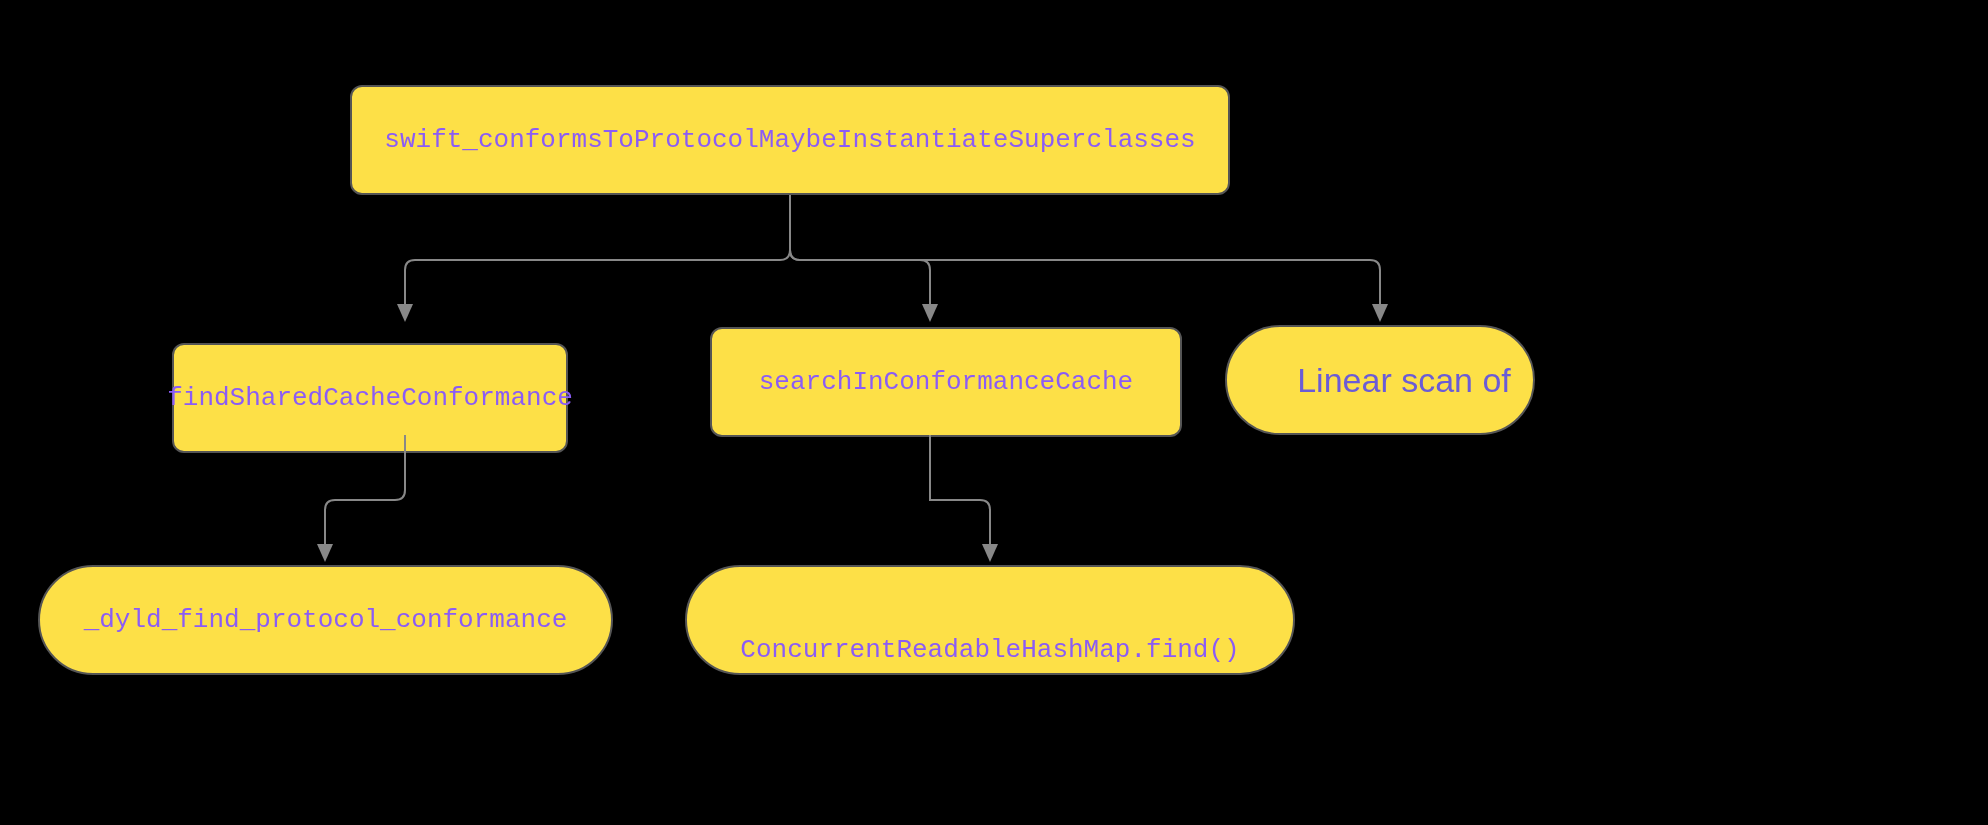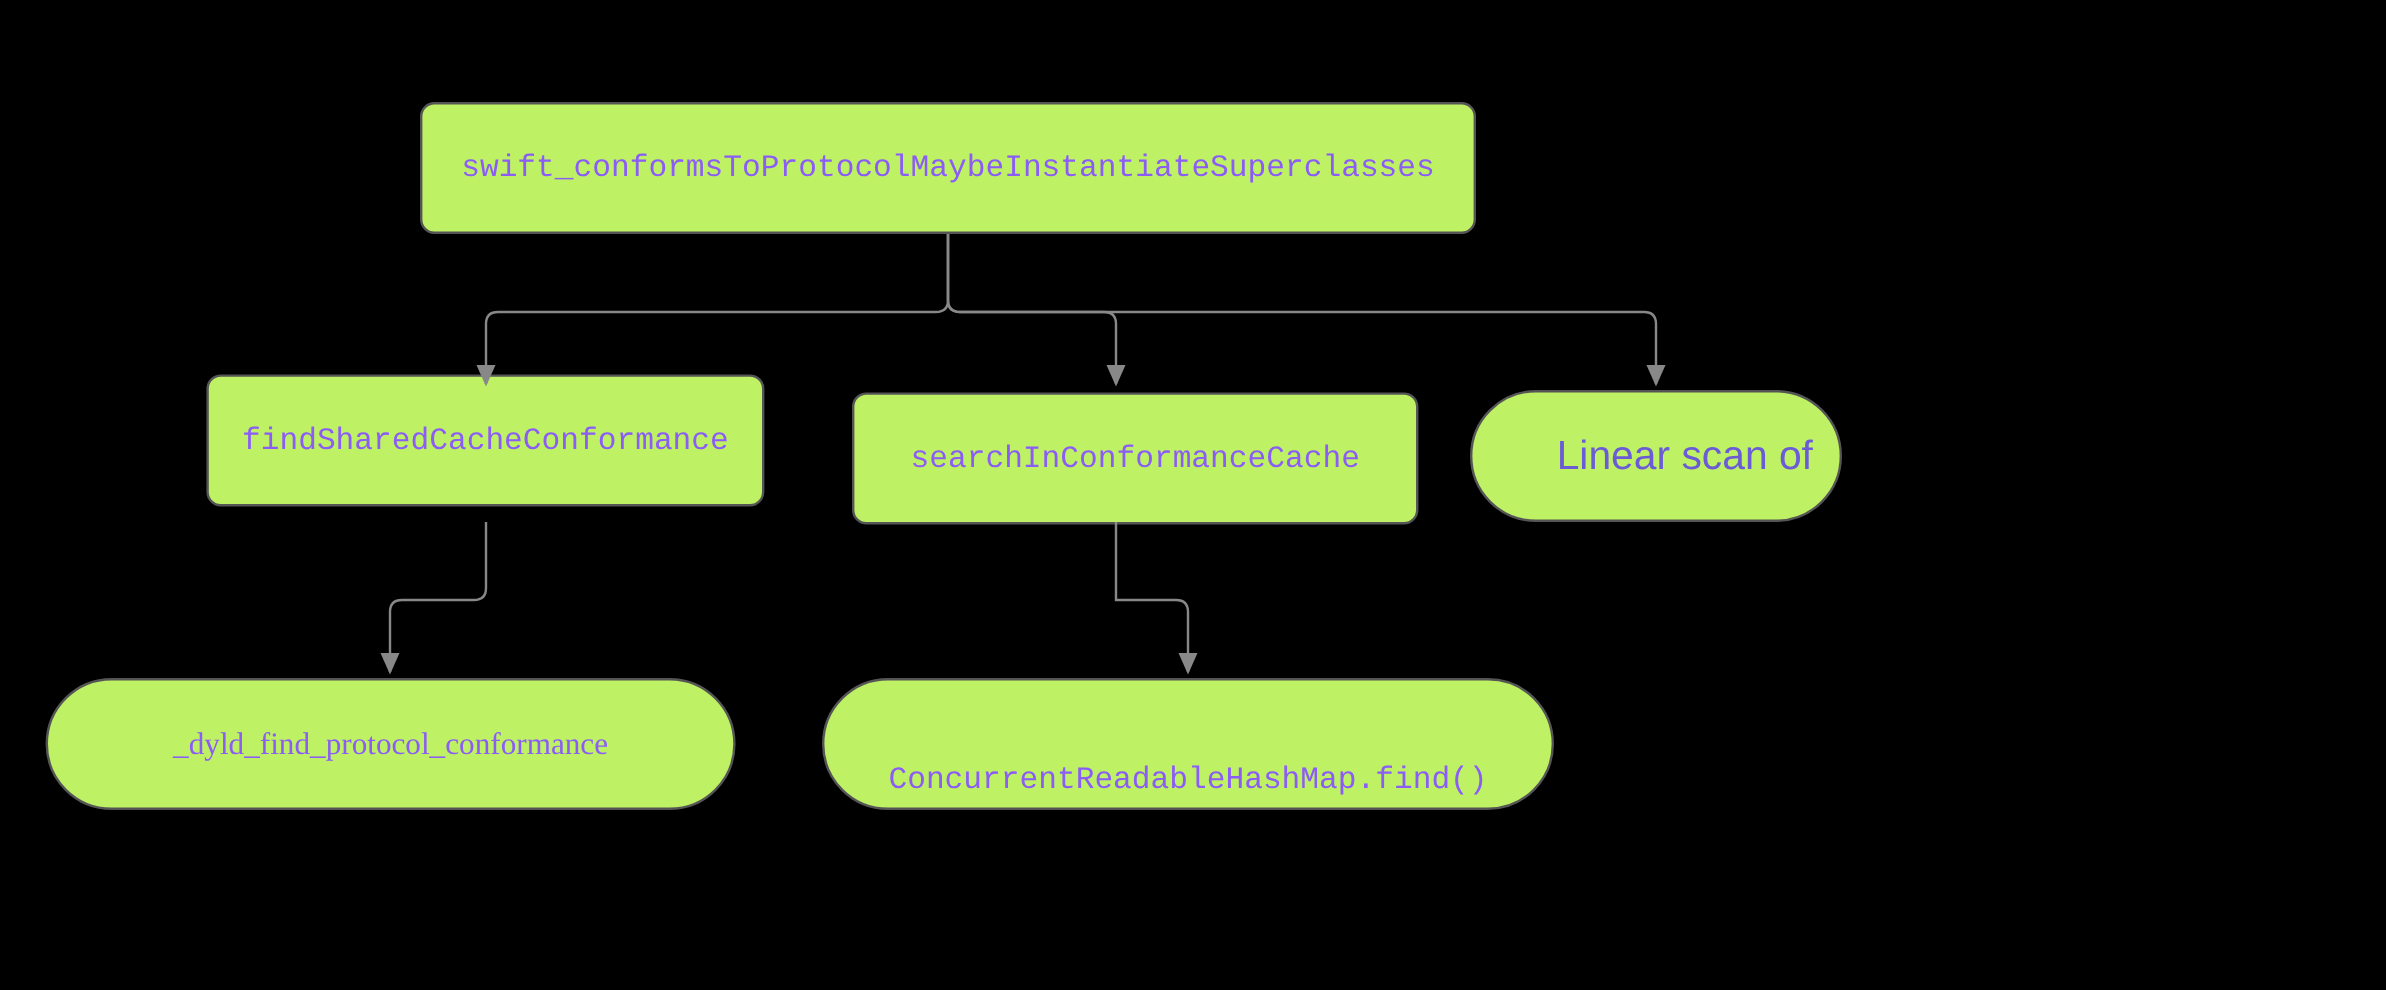--- a/index.html
+++ b/index.html
@@ -9,21 +9,21 @@
     }
     body {
       background: #000000;
       width: 1988px;
       height: 825px;
       position: relative;
       font-family: 'Trebuchet MS', Arial, sans-serif;
     }
     .node {
       position: absolute;
-      background: #bef264;
+      background: #fde047;
       border: 2px solid #555555;
       display: flex;
       align-items: center;
       justify-content: center;
       text-align: center;
       padding: 8px 16px;
     }
     .node-code {
       font-family: 'Courier New', Courier, monospace;
       color: #8b5cf6;
@@ -55,35 +55,35 @@
       fill: #888888;
     }
   </style>
 </head>
 <body>
 
 <div class="node node-code" style="left: 350px; top: 85px; width: 880px; height: 110px;">
   <span>swift_conformsToProtocolMaybeInstantiateSuperclasses</span>
 </div>
 
-<div class="node node-code" style="left: 172px; top: 312px; width: 465px; height: 110px;">
+<div class="node node-code" style="left: 172px; top: 343px; width: 396px; height: 110px;">
   <span>findSharedCacheConformance</span>
 </div>
 
 <div class="node node-code" style="left: 710px; top: 327px; width: 472px; height: 110px;">
   <span>searchInConformanceCache</span>
 </div>
 
 <div class="node node-rounded node-text" style="left: 1225px; top: 325px; width: 310px; height: 110px;">
   <div style="display:flex; flex-direction:column;margin-left:48px;">
     <span>Linear scan of</span>
   </div>
 </div>
 
-<div class="node node-code node-rounded" style="left: 38px; top: 565px; width: 575px; height: 110px; font-family: Liberation Serif, serif;">
+<div class="node node-code node-rounded" style="left: 38px; top: 565px; width: 575px; height: 110px;">
   <span>_dyld_find_protocol_conformance</span>
 </div>
 
 <div class="node node-code node-rounded" style="left: 685px; top: 565px; width: 610px; height: 110px; align-items: flex-end;">
   <span>ConcurrentReadableHashMap.find()</span>
 </div>
 
 <svg class="edges">
   <defs>
     <marker id="arrow" markerWidth="10" markerHeight="10" refX="8" refY="5" orient="auto">

